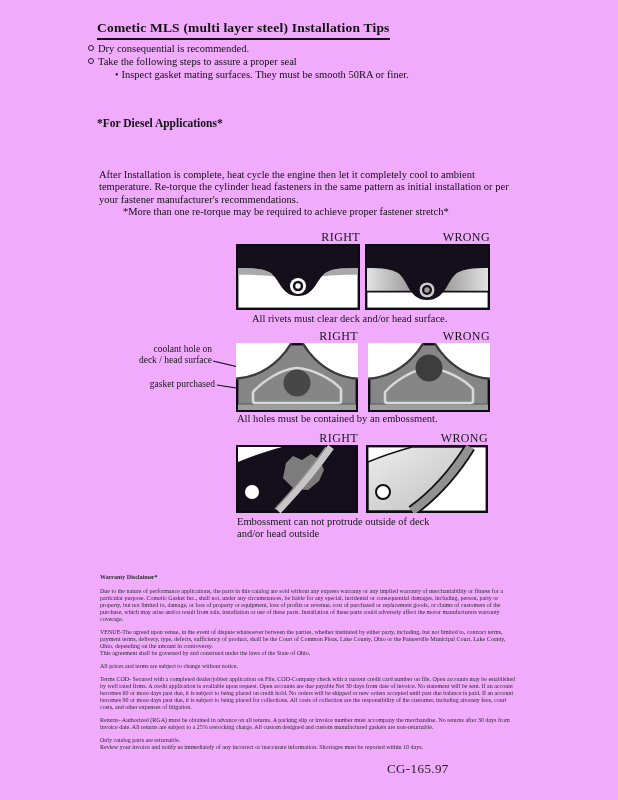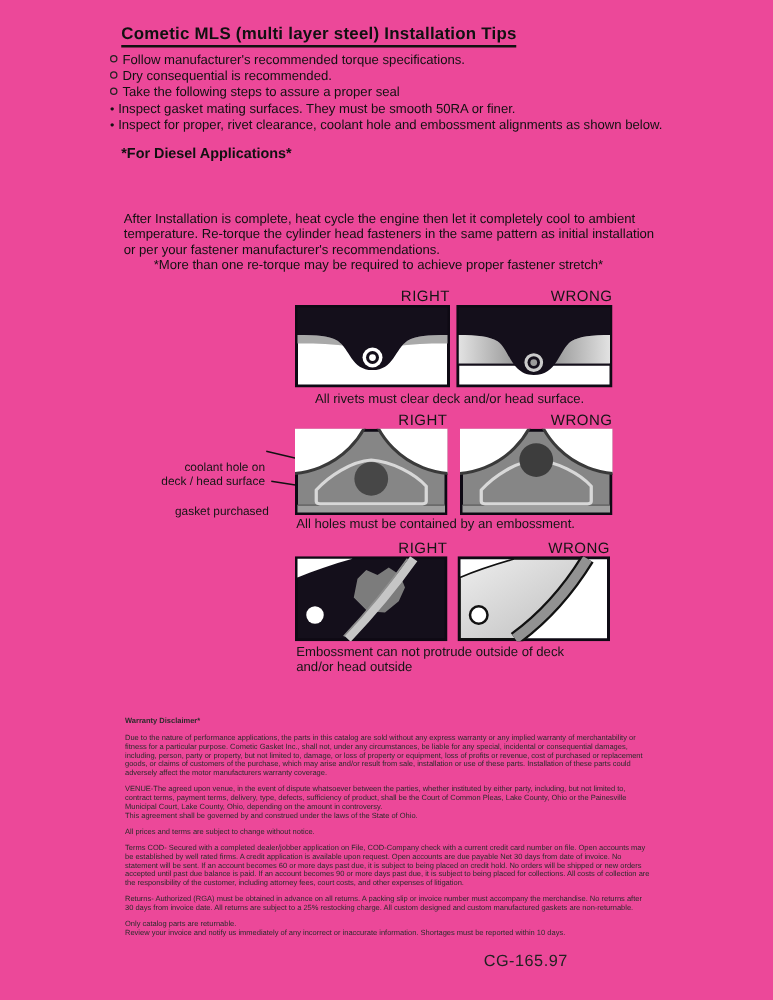--- a/index.html
+++ b/index.html
@@ -1,59 +1,57 @@
 <!DOCTYPE html>
 <html><head>
 <meta charset="utf-8">
 <style>
   html,body{margin:0;padding:0;background:#ffffff;}
   .page{
-    position:relative;width:618px;height:800px;background:#ec4899;
-    font-family:Liberation Sans, sans-serif;color:#111;overflow:hidden;
+    position:relative;width:618px;height:800px;background:#f0abfc;
+    font-family:Liberation Serif, serif;color:#111;overflow:hidden;
   }
   .abs{position:absolute;}
   .title{
     font-size:13.5px;font-weight:bold;letter-spacing:0.2px;
     border-bottom:2px solid #111;padding-bottom:2px;display:inline-block;
   }
   .bullets{font-size:10.5px;line-height:13px;white-space:nowrap;}
   .bullet-row{display:block;}
   .hollow{
     display:inline-block;width:4px;height:4px;border:1px solid #222;
     border-radius:50%;margin-right:4px;vertical-align:1px;
   }
-  .sub-row{}
+  .sub-row{margin-left:27px;}
   .dot{display:inline-block;margin-right:3px;font-size:10px;vertical-align:0px;}
   .section-heading{font-size:11.5px;font-weight:bold;}
   .body-par{font-size:10.5px;line-height:12.3px;width:426px;margin:0;}
   .dg-label{font-size:12px;letter-spacing:0.4px;color:#151515;text-align:right;}
   .caption{font-size:10.5px;line-height:12px;color:#151515;}
-  .ptr-label{font-size:9.5px;line-height:11px;text-align:right;color:#151515;margin-top:25px;}
+  .ptr-label{font-size:9.5px;line-height:11px;text-align:right;color:#151515;}
   .legal{font-size:6px;line-height:7px;width:420px;color:#2b2b2b;}
   .legal p{margin:0 0 6px 0;}
   .legal p.tight{margin:0;}
   .legal .lg-h{font-weight:bold;margin:0 0 7px 0;}
   .footer-code{font-size:13px;letter-spacing:0.4px;color:#222;}
   svg{display:block;}
 </style>
 </head>
 <body>
 
 <div class="page">
 
   <div class="abs" style="left:97px;top:18px;">
     <span class="title">Cometic MLS (multi layer steel) Installation Tips</span>
   </div>
 
   <div class="abs bullets" style="left:88px;top:42px;">
-    <span class="bullet-row"><span class="hollow"></span><span>Follow manufacturer's recommended torque specifications.</span></span>
     <span class="bullet-row"><span class="hollow"></span><span>Dry consequential is recommended.</span></span>
     <span class="bullet-row"><span class="hollow"></span><span>Take the following steps to assure a proper seal</span></span>
     <span class="bullet-row sub-row"><span class="dot">•</span><span>Inspect gasket mating surfaces.  They must be smooth 50RA or finer.</span></span>
-    <span class="bullet-row sub-row"><span class="dot">•</span><span>Inspect for proper, rivet clearance, coolant hole and embossment alignments as shown below.</span></span>
   </div>
 
   <div class="abs section-heading" style="left:97px;top:117px;">*For Diesel Applications*</div>
   <p class="abs body-par" style="left:99px;top:169px;">After Installation is complete, heat cycle the engine then let it completely cool to ambient temperature. Re-torque the cylinder head fasteners in the same pattern as initial installation or per your fastener manufacturer's recommendations.</p>
   <p class="abs body-par" style="left:97px;top:206px;margin-left:26px;">*More than one re-torque may be required to achieve proper fastener stretch*</p>
 
   <div class="abs dg-label" style="left:236px;top:230px;width:124px;">RIGHT</div>
   <div class="abs dg-label" style="left:365px;top:230px;width:125px;">WRONG</div>
 
   <div class="abs" style="left:236px;top:244px;">

